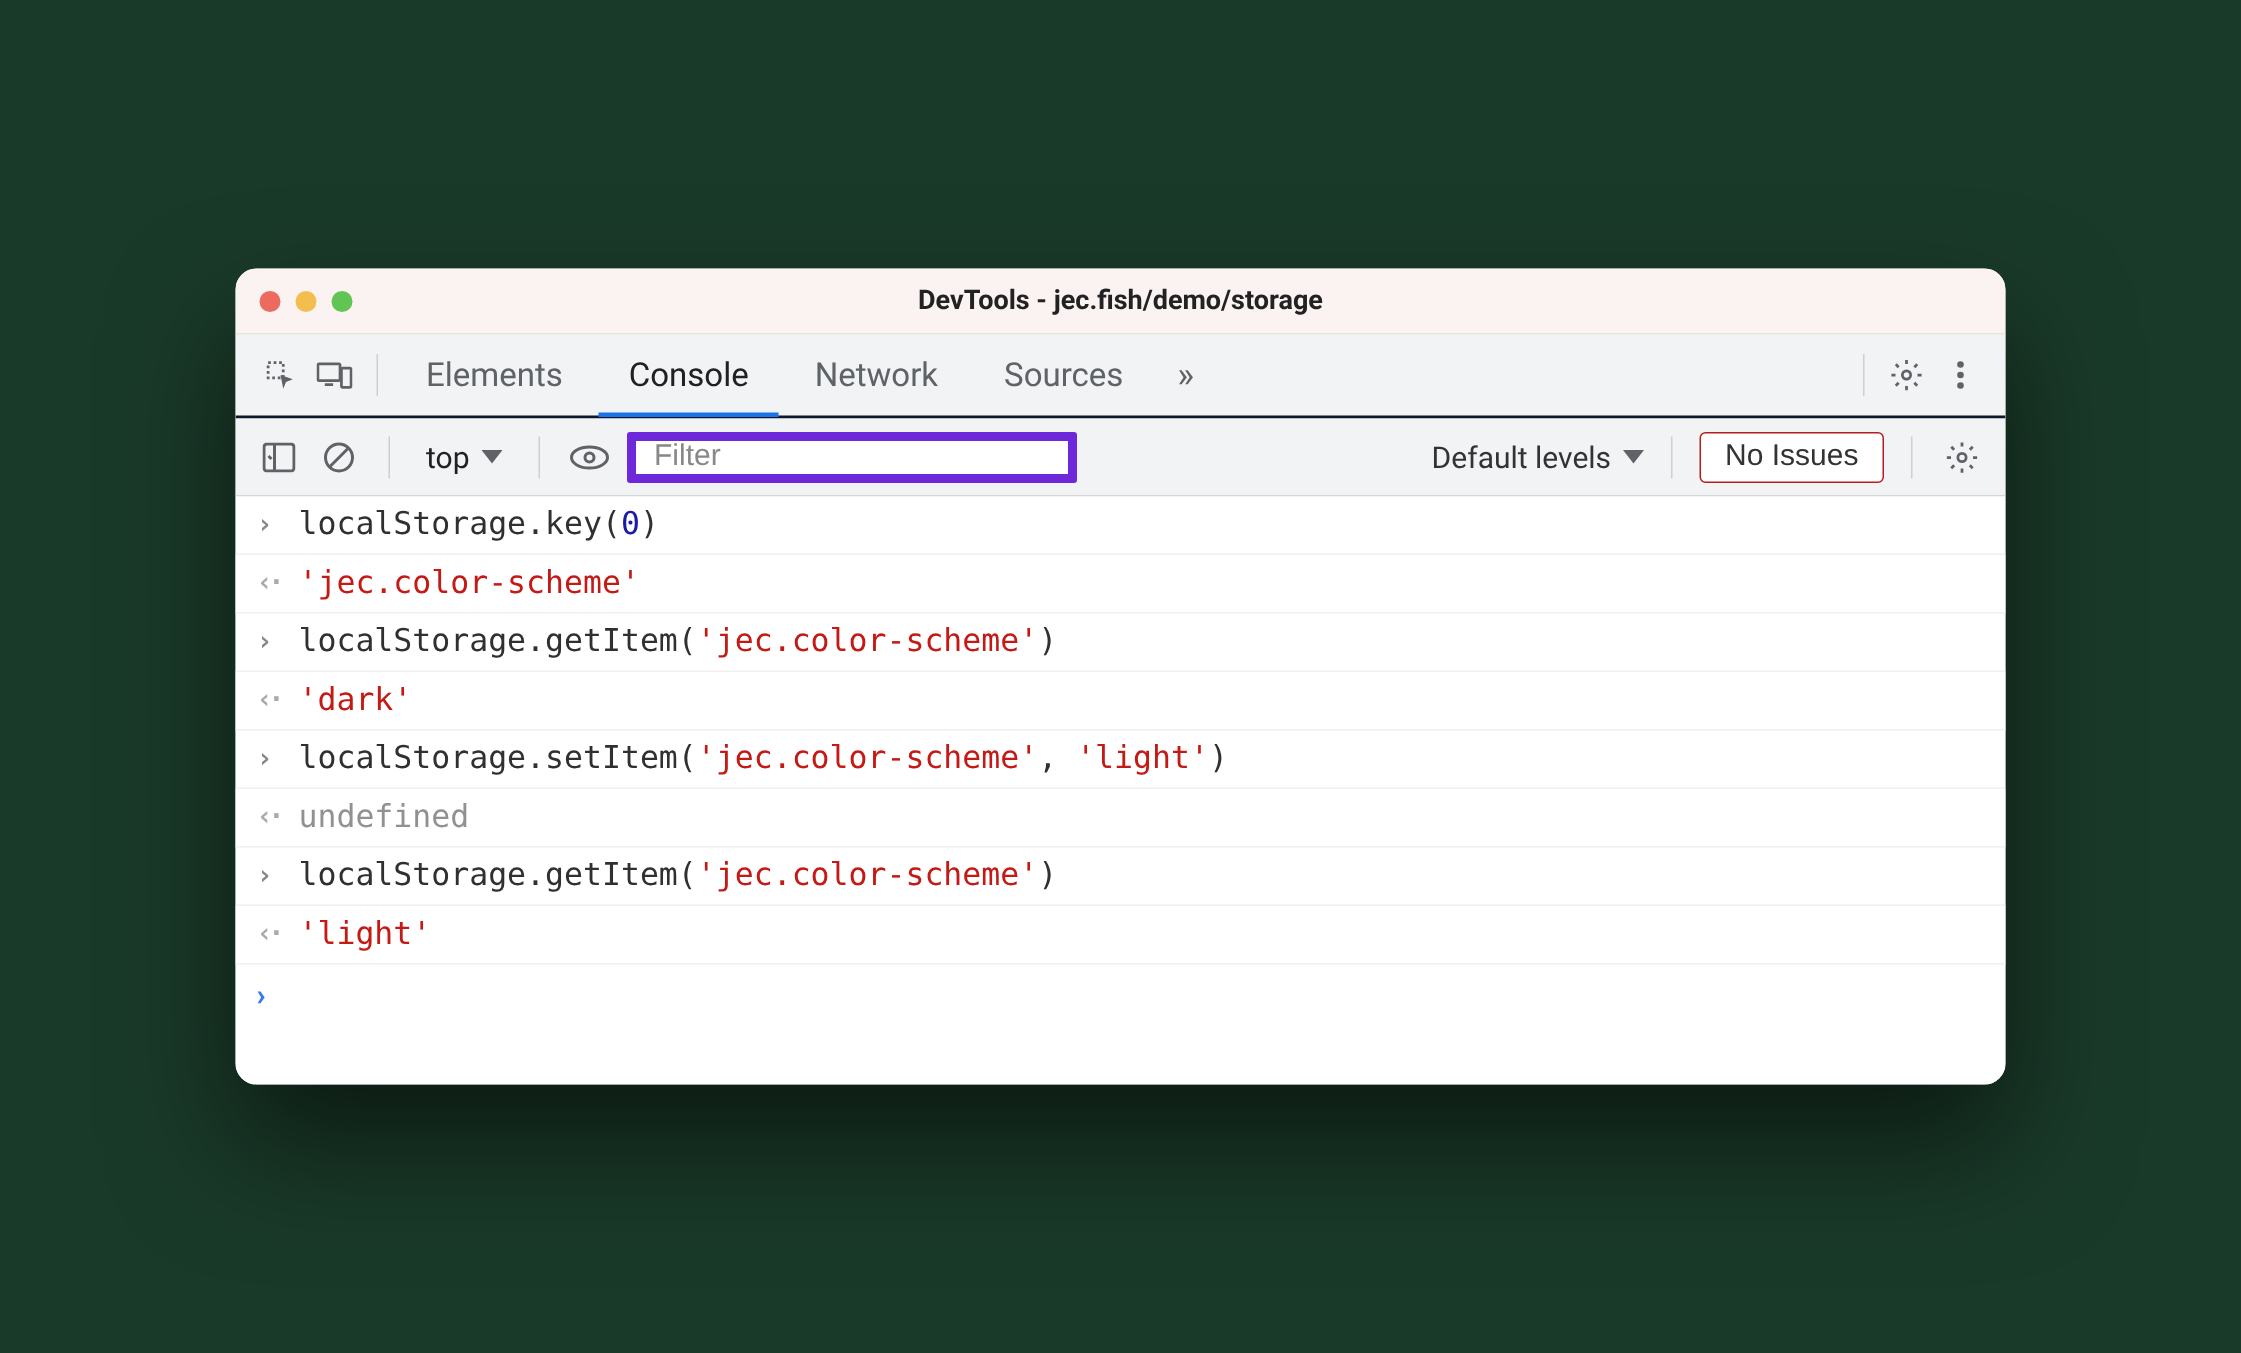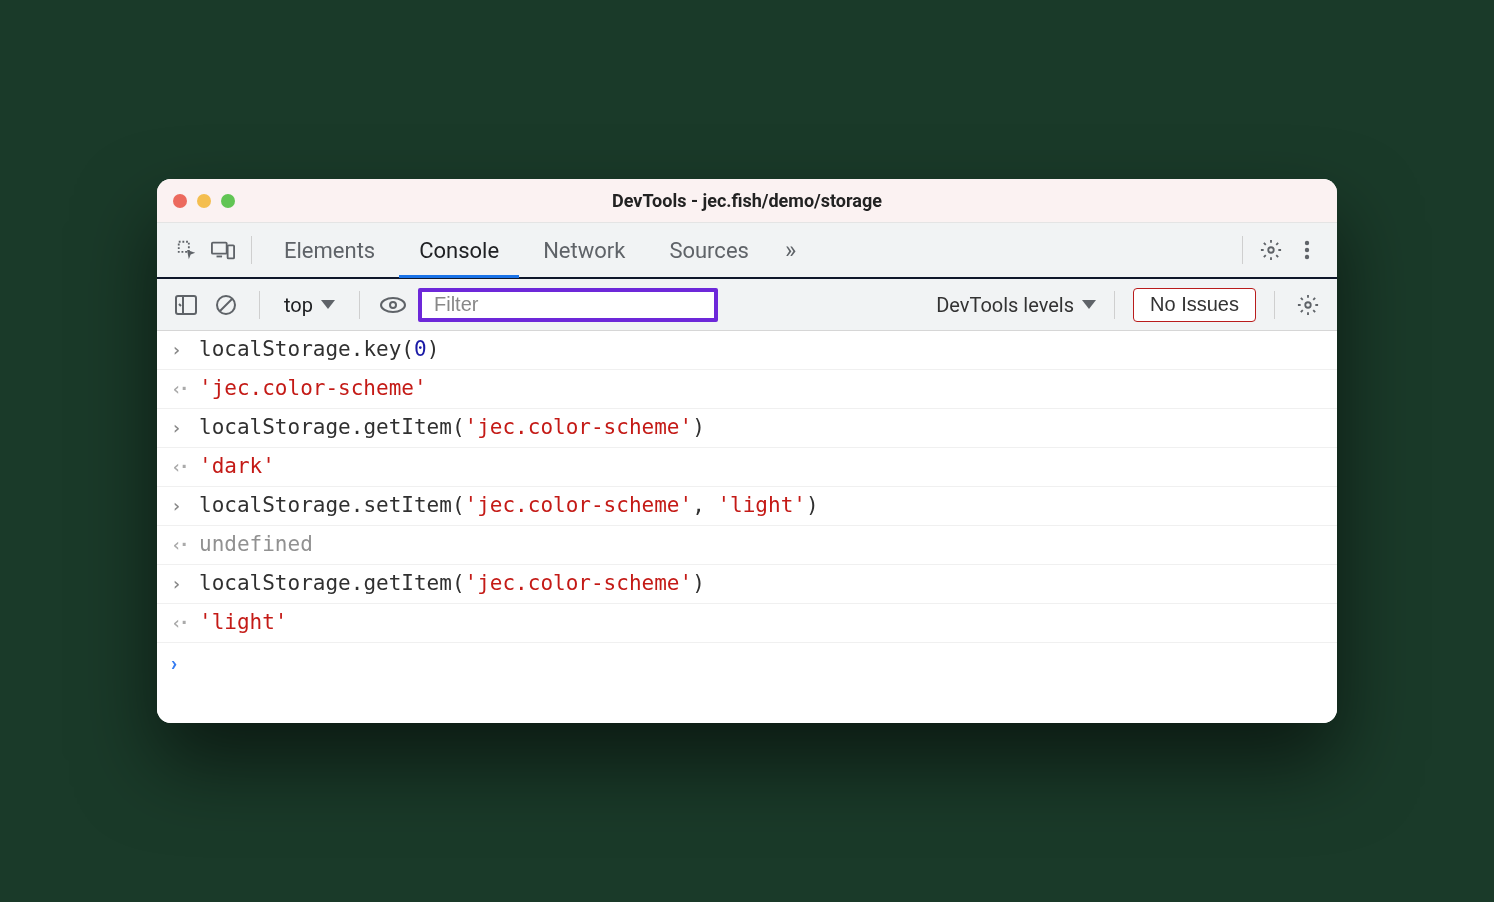--- a/index.html
+++ b/index.html
@@ -124,21 +124,21 @@
   gap: 8px;
   padding: 0 6px;
 }
 .context-select .chev {
   width: 0; height: 0;
   border-left: 7px solid transparent;
   border-right: 7px solid transparent;
   border-top: 9px solid #5f6368;
 }
 .filter-input {
-  border: 4px solid #6d28d9;
+  border: 6px solid #6d28d9;
   background: #fff;
   border-radius: 2px;
   height: 34px;
   width: 300px;
   padding: 0 12px;
   font-size: 20px;
   color: #5f6368;
 }
 .filter-input::placeholder { color: #888; }
 .level-select {
@@ -282,21 +282,21 @@
     <div class="vdiv"></div>
     <div class="icon-btn">
       <svg width="26" height="18" viewBox="0 0 26 18" fill="none" stroke="#5f6368" stroke-width="2">
         <ellipse cx="13" cy="9" rx="12" ry="7"></ellipse>
         <circle cx="13" cy="9" r="3"></circle>
       </svg>
     </div>
     <input class="filter-input" placeholder="Filter" style="">
     <div style="flex:1"></div>
     <div class="level-select">
-      <span>DevTools levels</span>
+      <span>Default levels</span>
       <span class="chev"></span>
     </div>
     <div class="vdiv"></div>
     <button class="issues-btn">No Issues</button>
     <div class="vdiv"></div>
     <div class="icon-btn">
       <svg width="22" height="22" viewBox="0 0 24 24" fill="none" stroke="#5f6368" stroke-width="2">
         <circle cx="12" cy="12" r="3"></circle>
         <path d="M12 1v3M12 20v3M4.2 4.2l2.1 2.1M17.7 17.7l2.1 2.1M1 12h3M20 12h3M4.2 19.8l2.1-2.1M17.7 6.3l2.1-2.1"></path>
       </svg>

